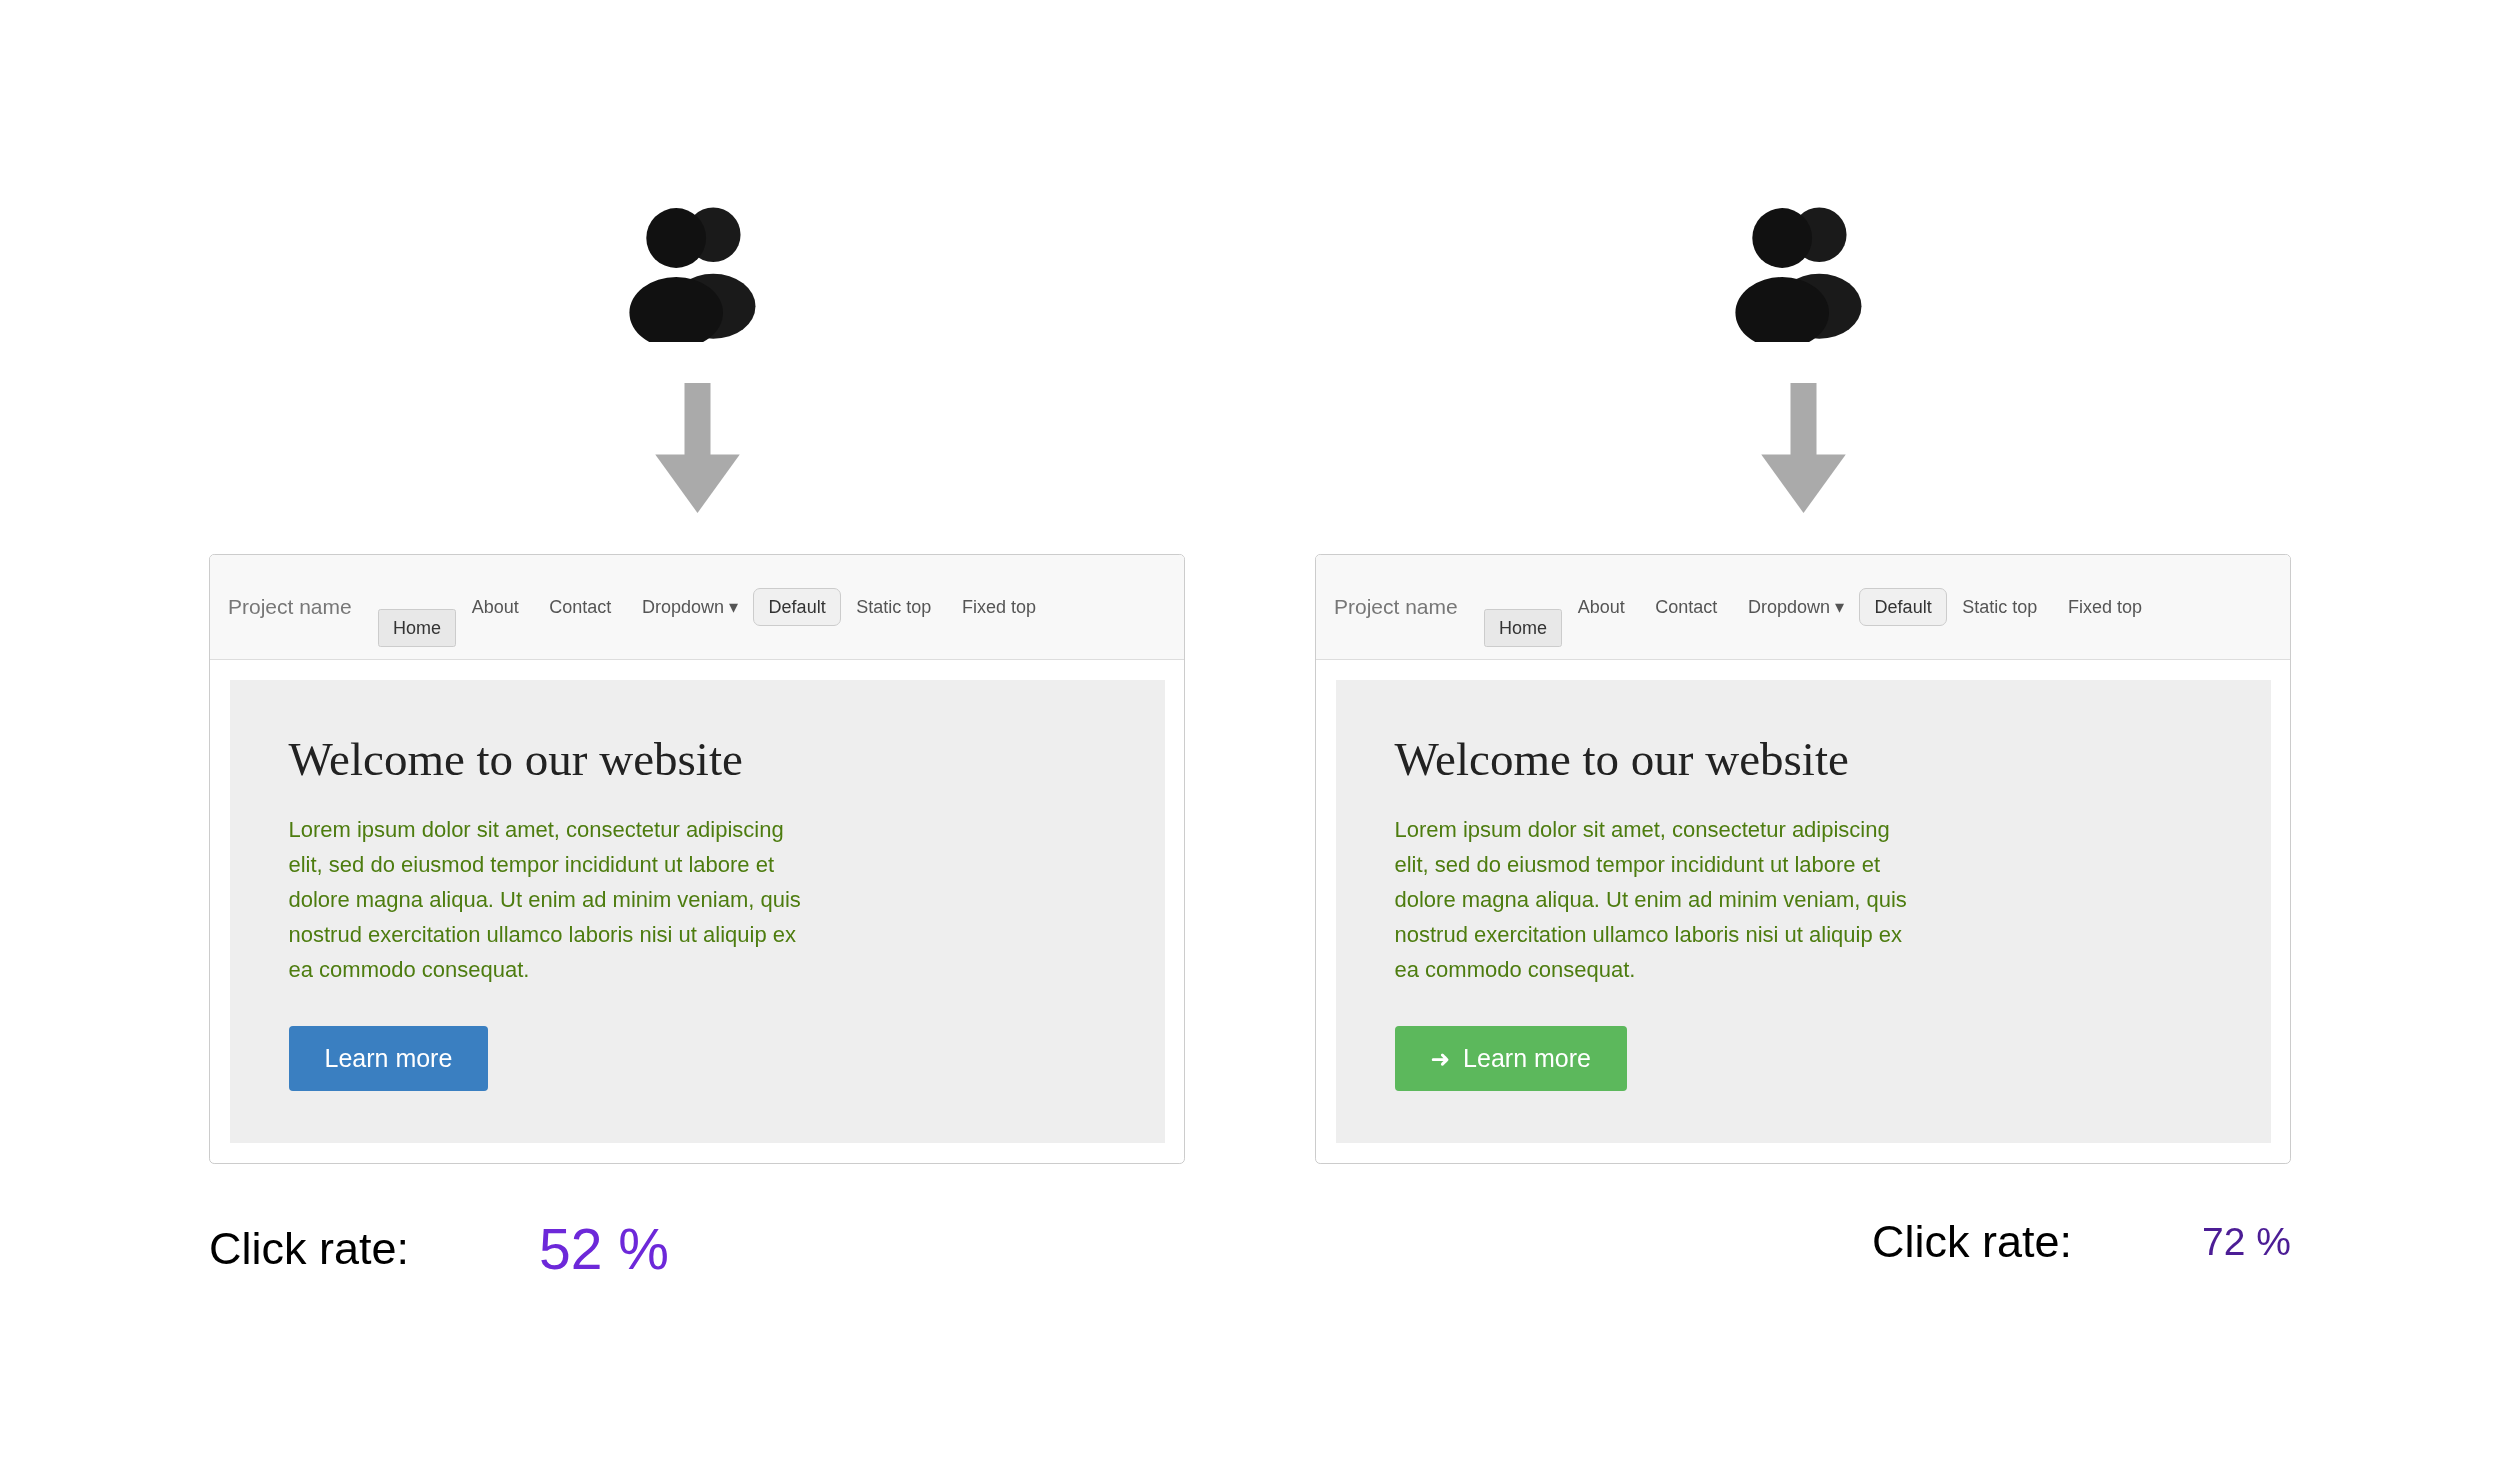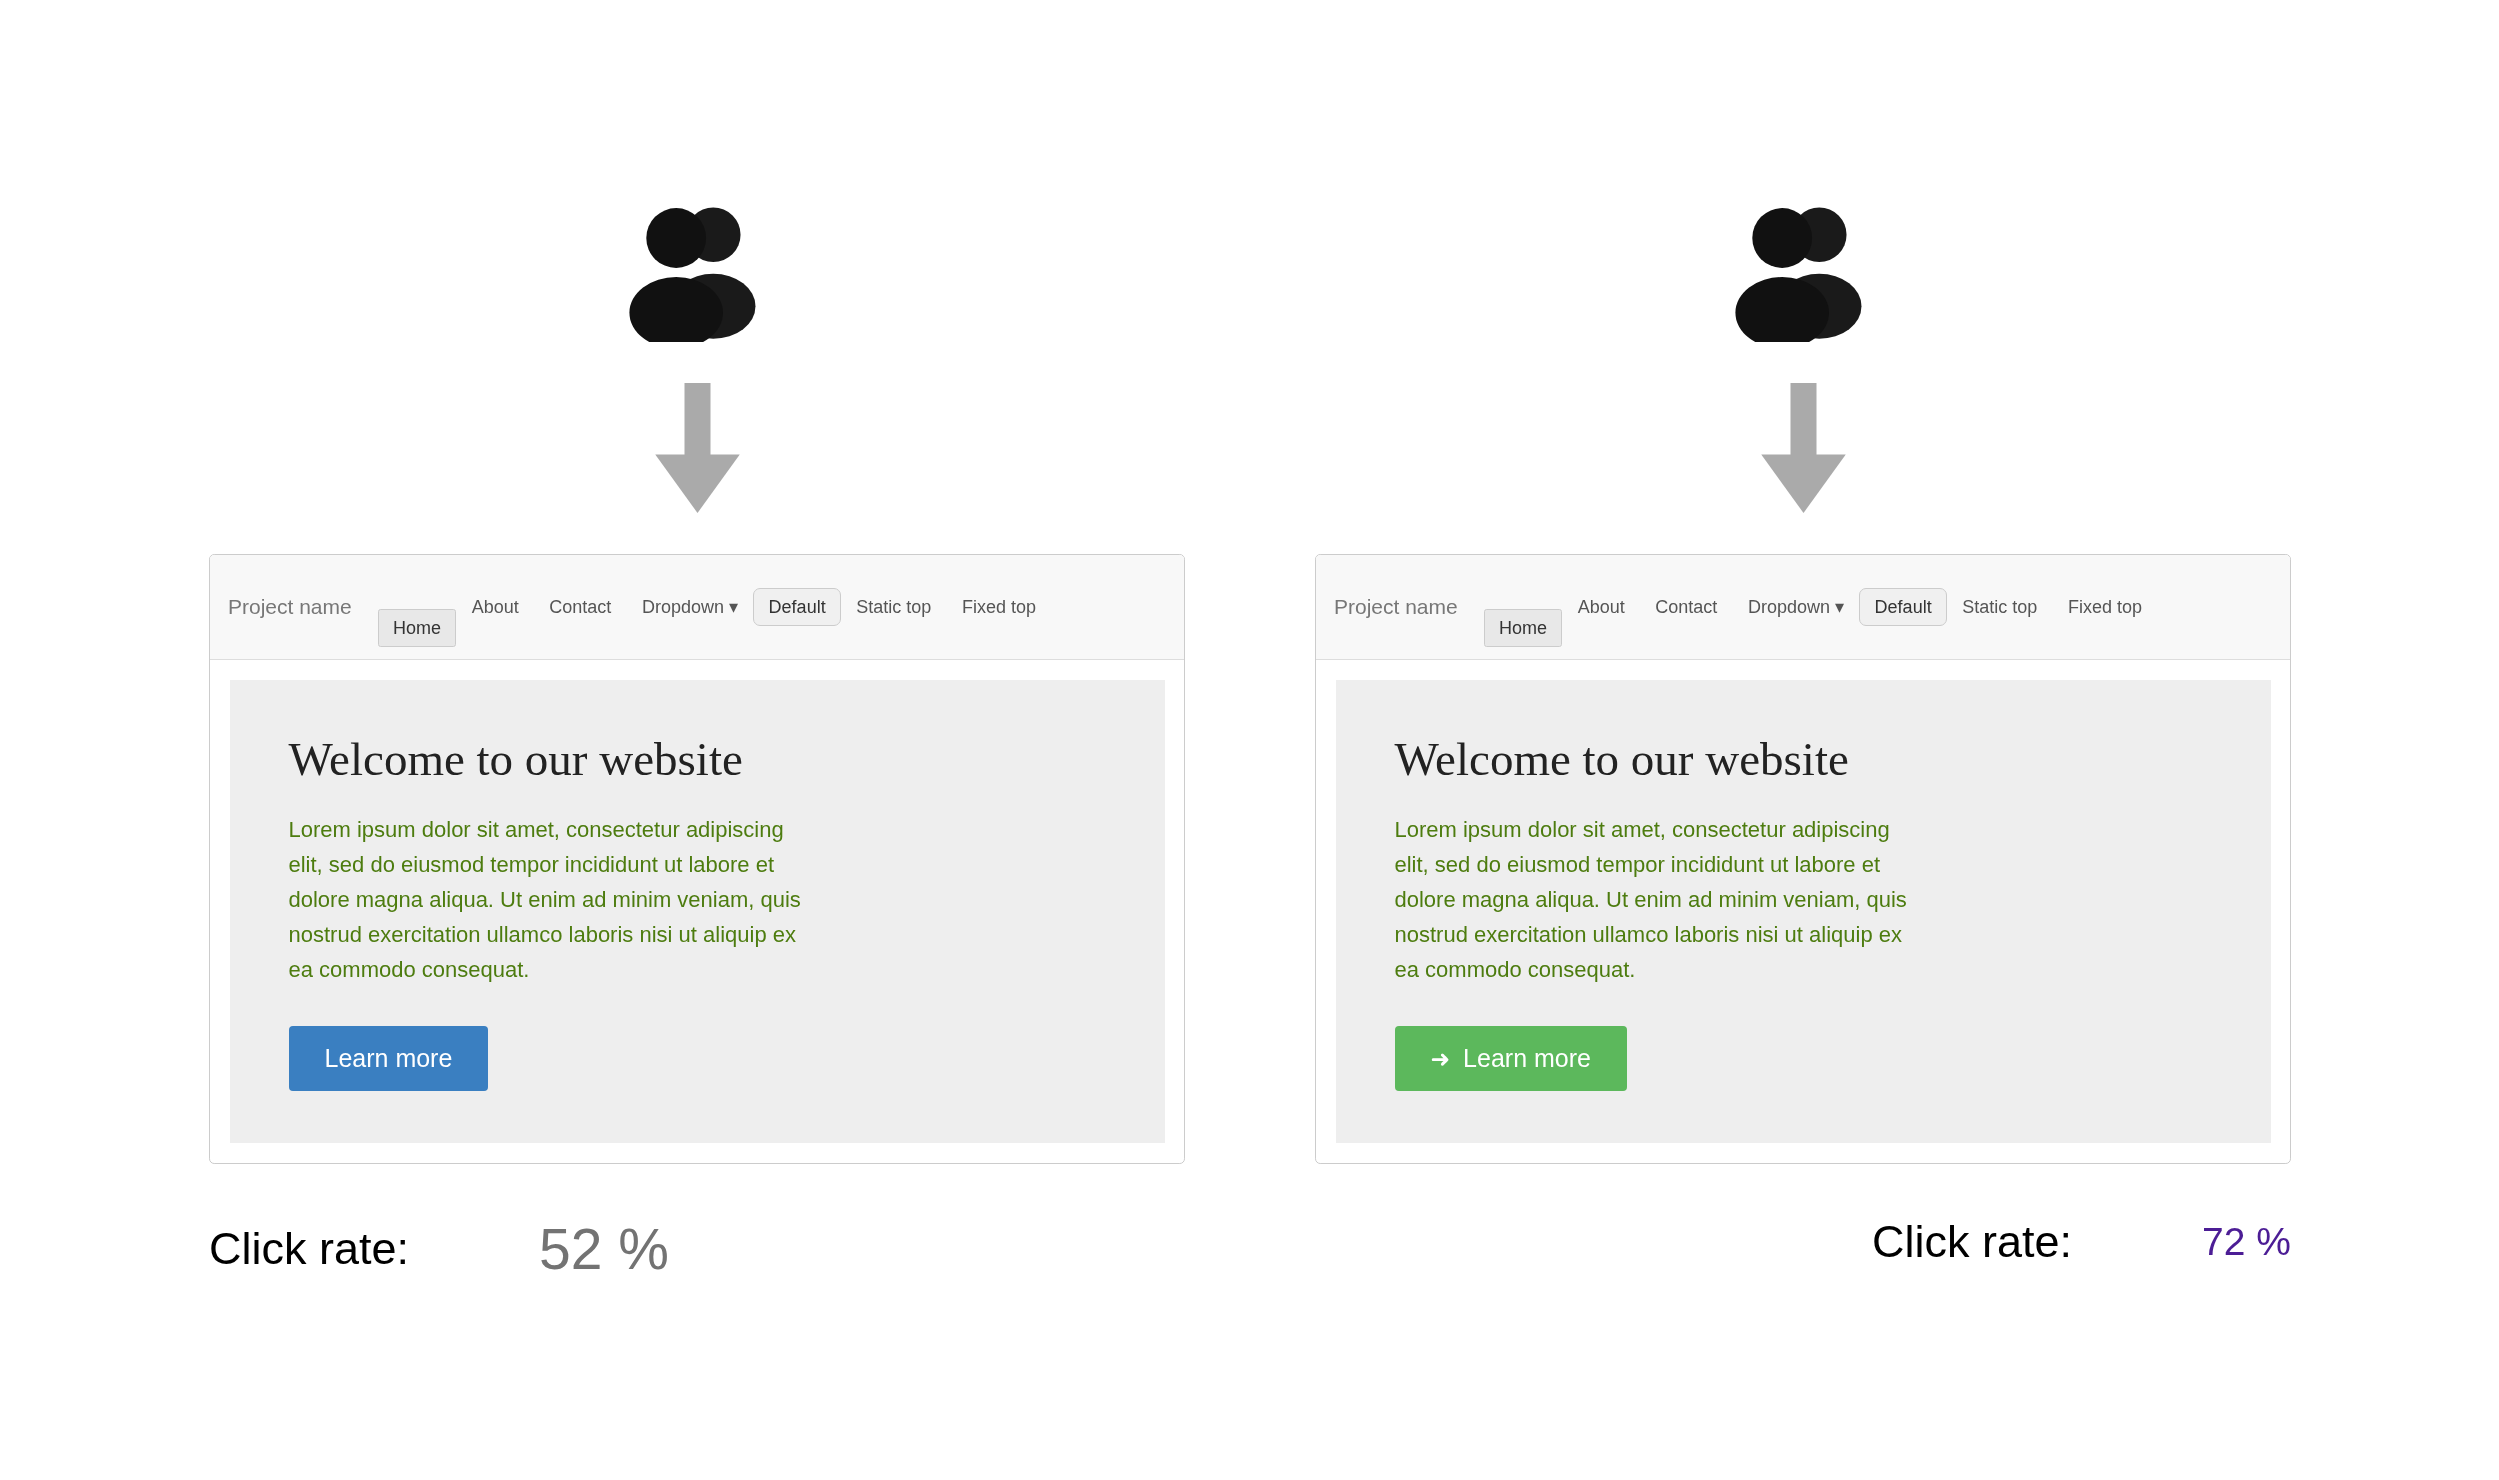--- a/index.html
+++ b/index.html
@@ -130,21 +130,21 @@
       gap: 130px;
     }
     .click-rate-label {
       font-size: 45px;
       color: #000000;
       font-weight: normal;
       text-align: right;
     }
     .click-rate-value-red {
       font-size: 57px;
-      color: #737373;
+      color: #6d28d9;
       font-weight: normal;
     }
     .click-rate-value-green {
       font-size: 39px;
       color: #4c1d95;
       font-weight: normal;
     }
     .arrow-icon {
       display: inline-block;
       font-size: 23.4px;

